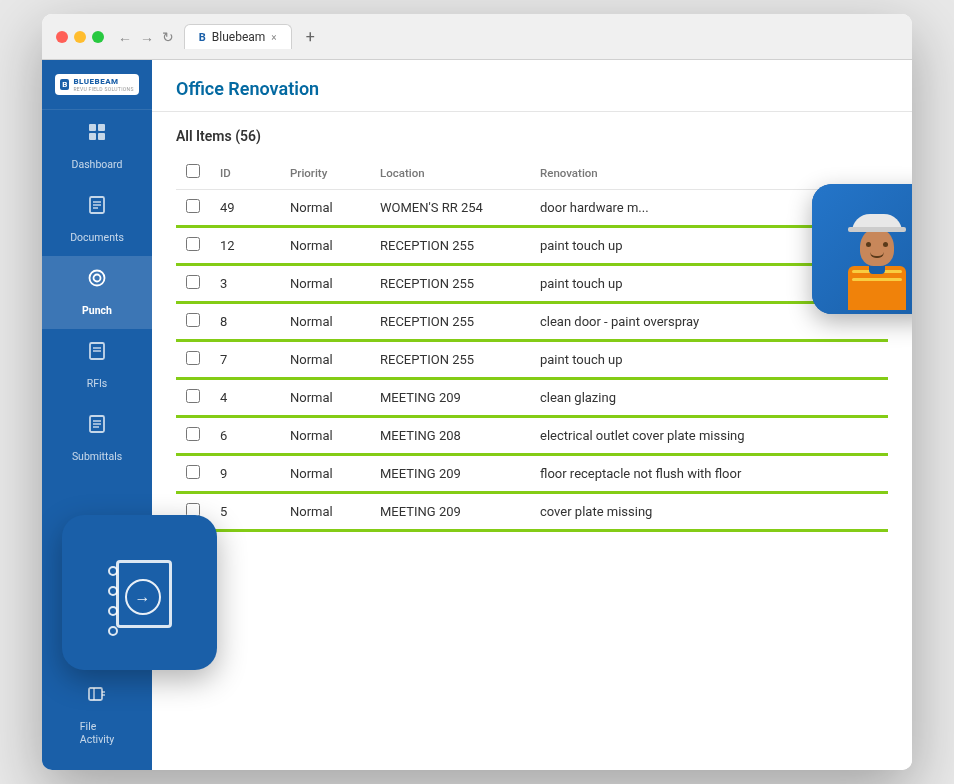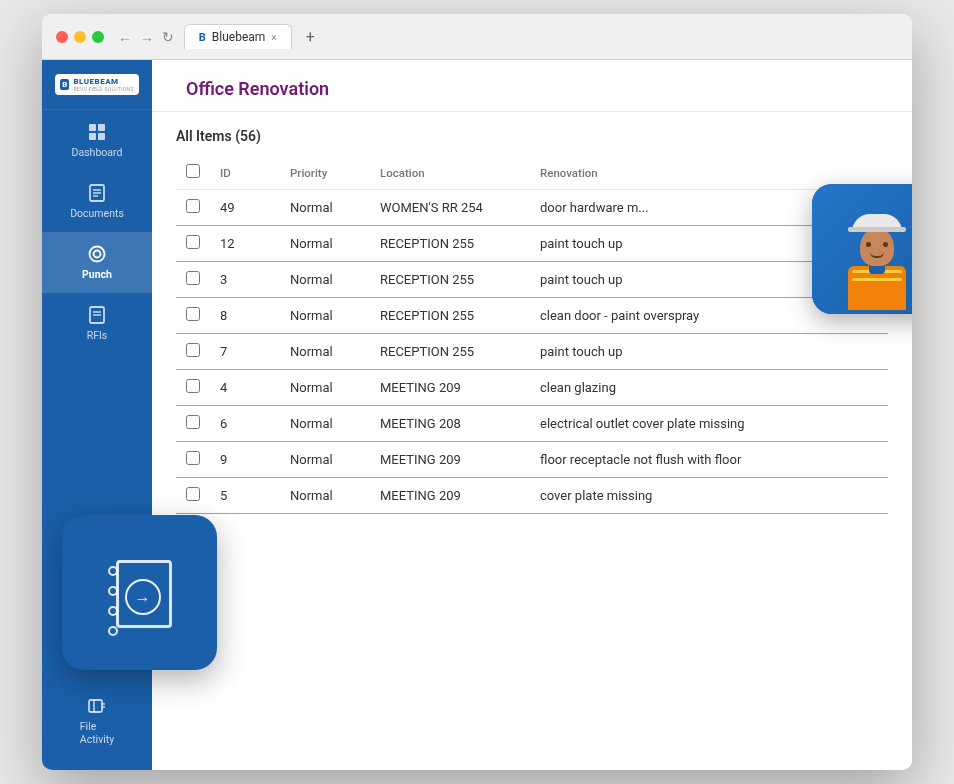--- a/index.html
+++ b/index.html
@@ -138,21 +138,21 @@
 
     .nav-item {
       display: flex;
       flex-direction: column;
       align-items: center;
       padding: 12px 8px;
       width: 100%;
       cursor: pointer;
       color: rgba(255,255,255,0.75);
       font-size: 11px;
-      gap: 0;
+      gap: 12px;
       transition: background 0.15s;
     }
 
     .nav-item.active {
       color: #fff;
       background: rgba(255,255,255,0.15);
       font-weight: 700;
     }
 
     .nav-item .nav-icon {
@@ -182,22 +182,21 @@
     }
 
     .page-header {
       padding: 18px 24px 12px;
       border-bottom: 1px solid #e5e5e5;
     }
 
     .page-title {
       font-size: 18px;
       font-weight: 600;
-      color: #701a75;
-      margin-left: 10px;
+      color: #0369a1;
     }
 
     .content-area {
       flex: 1;
       overflow-y: auto;
       padding: 16px 24px;
     }
 
     .items-count {
       font-size: 14px;
@@ -219,21 +218,21 @@
       font-size: 11.5px;
       color: #777;
       font-weight: 500;
       border-bottom: 1px solid #e5e5e5;
       background: #fff;
     }
 
     .data-table td {
       padding: 9px 10px;
       color: #333;
-      border-bottom: 1px solid #84cc16;
+      border-bottom: 3px solid #84cc16;
       vertical-align: middle;
     }
 
     .checkbox-col {
       width: 30px;
     }
 
     input[type="checkbox"] {
       width: 14px;
       height: 14px;
@@ -432,20 +431,31 @@
         <span class="nav-icon">
           <svg width="20" height="20" viewBox="0 0 20 20" fill="none">
             <rect x="3" y="2" width="14" height="16" rx="1.5" stroke="rgba(255,255,255,0.75)" stroke-width="1.8"></rect>
             <line x1="6" y1="7" x2="14" y2="7" stroke="rgba(255,255,255,0.75)" stroke-width="1.5"></line>
             <line x1="6" y1="10" x2="14" y2="10" stroke="rgba(255,255,255,0.75)" stroke-width="1.5"></line>
           </svg>
         </span>
         <span class="nav-label">RFIs</span>
       </div>
 
+      <div class="nav-item">
+        <span class="nav-icon">
+          <svg width="20" height="20" viewBox="0 0 20 20" fill="none">
+            <rect x="3" y="2" width="14" height="16" rx="1.5" stroke="rgba(255,255,255,0.75)" stroke-width="1.8"></rect>
+            <line x1="6" y1="7" x2="14" y2="7" stroke="rgba(255,255,255,0.75)" stroke-width="1.5"></line>
+            <line x1="6" y1="10" x2="14" y2="10" stroke="rgba(255,255,255,0.75)" stroke-width="1.5"></line>
+            <line x1="6" y1="13" x2="12" y2="13" stroke="rgba(255,255,255,0.75)" stroke-width="1.5"></line>
+          </svg>
+        </span>
+        <span class="nav-label">Submittals</span>
+      </div>
 
       <div class="sidebar-bottom">
         <div class="nav-item">
           <span class="nav-icon">
             <svg width="20" height="20" viewBox="0 0 20 20" fill="none">
               <rect x="2" y="4" width="13" height="12" rx="1.5" stroke="rgba(255,255,255,0.75)" stroke-width="1.8"></rect>
               <line x1="7" y1="4" x2="7" y2="16" stroke="rgba(255,255,255,0.75)" stroke-width="1.5"></line>
               <line x1="15" y1="8" x2="18" y2="8" stroke="rgba(255,255,255,0.75)" stroke-width="1.5"></line>
               <line x1="15" y1="11" x2="18" y2="11" stroke="rgba(255,255,255,0.75)" stroke-width="1.5"></line>
             </svg>

